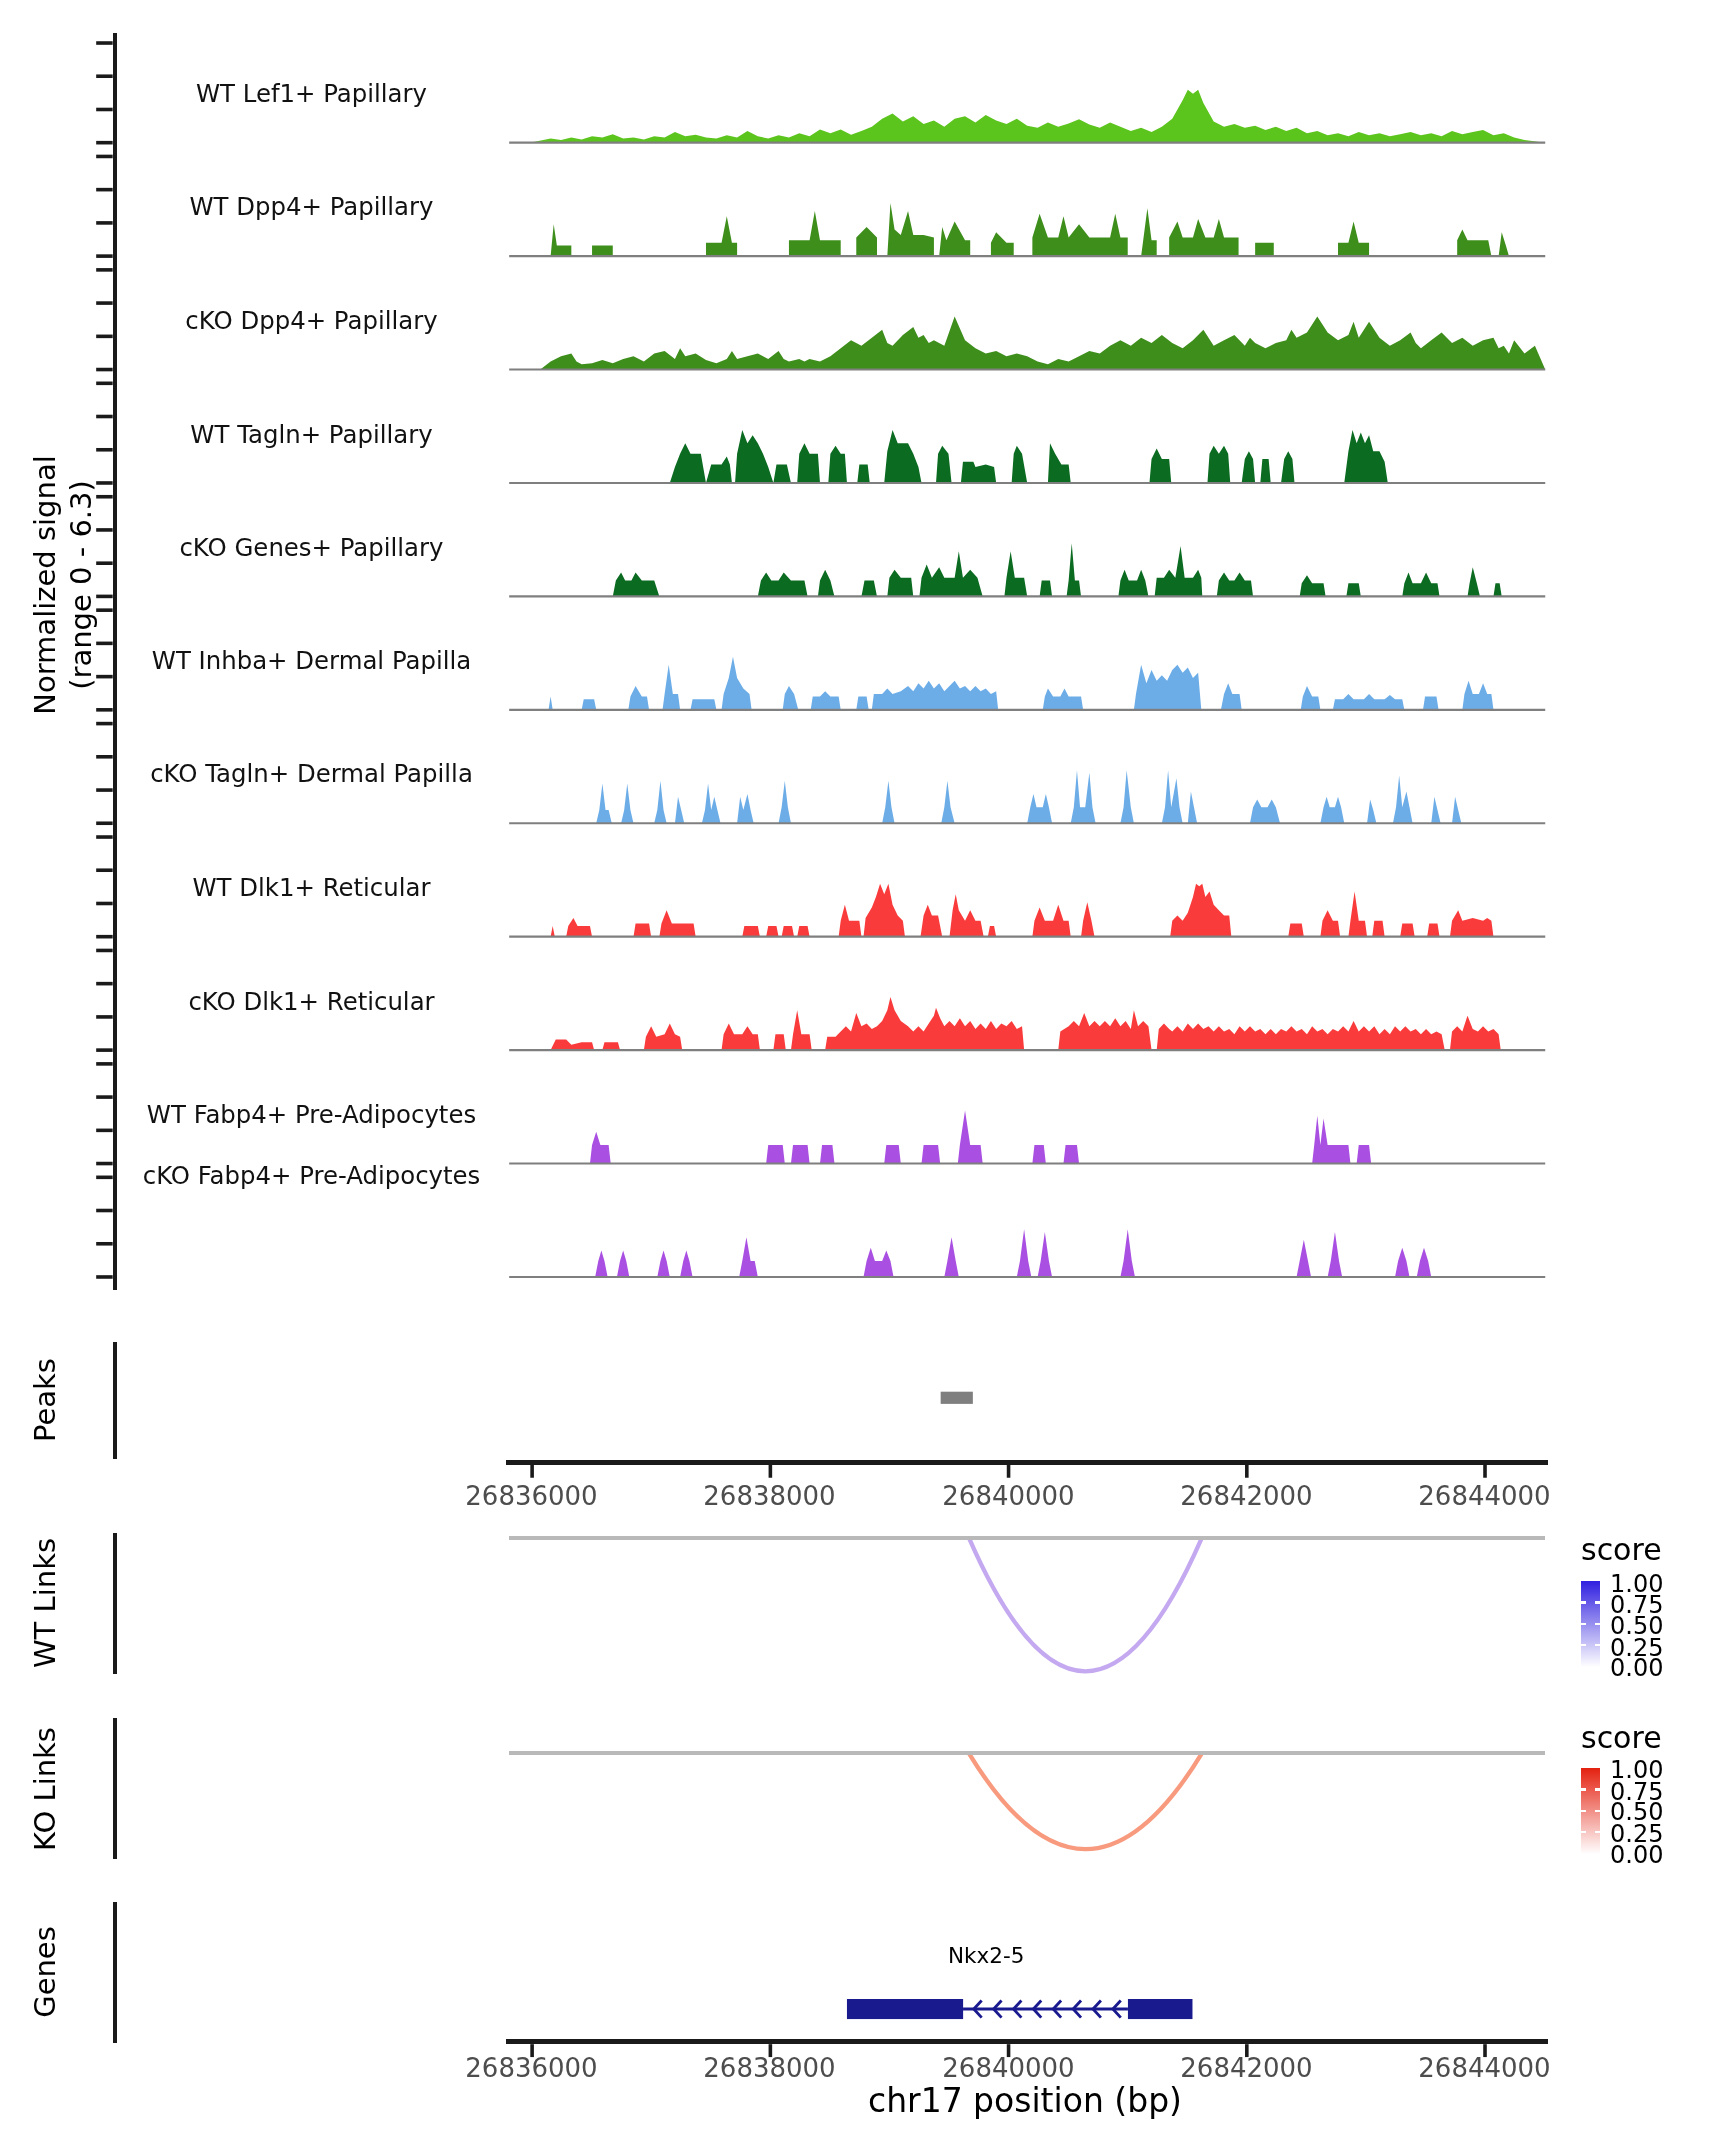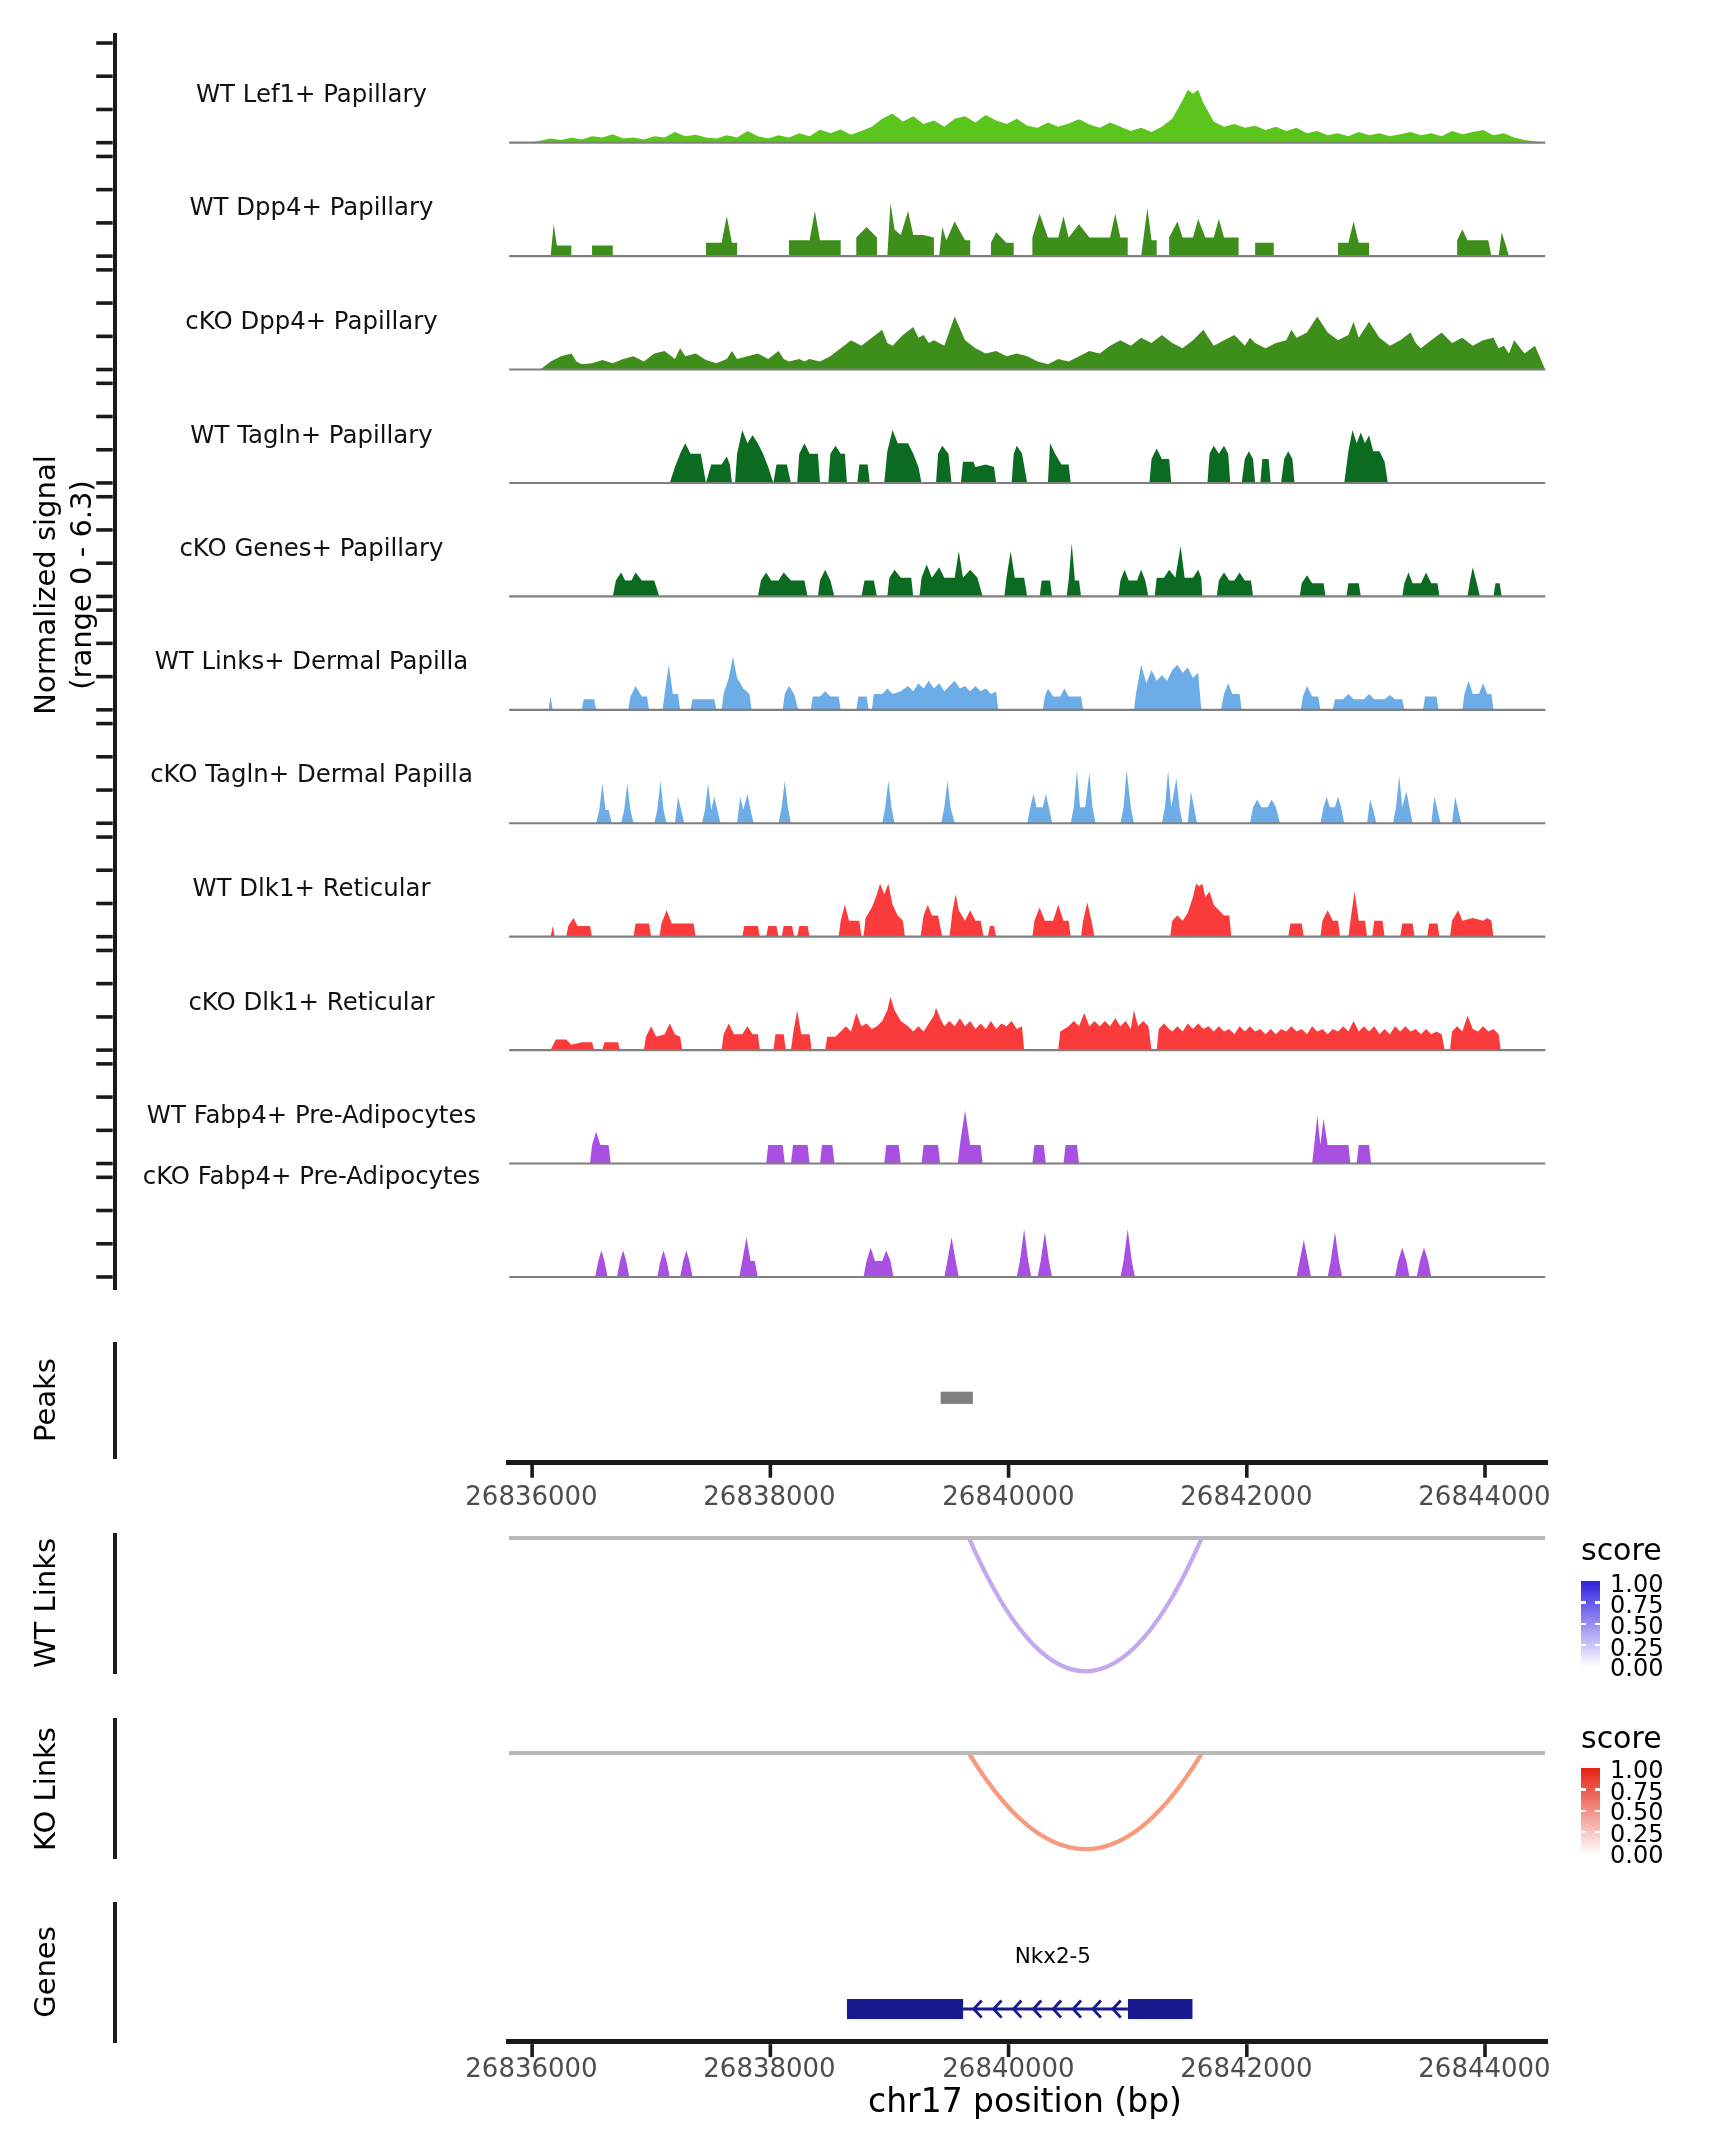--- a/index.html
+++ b/index.html
@@ -8,21 +8,21 @@
   .vline{position:absolute;background:#1a1a1a;}
   .axisline{position:absolute;background:#1a1a1a;}
   .grayline{position:absolute;background:#b9b9b9;}
   .track-label{position:absolute;left:111px;width:401px;text-align:center;font-size:24.4px;color:#111111;height:32px;line-height:32px;}
   .tick-label{position:absolute;width:215px;text-align:center;font-size:26px;color:#4d4d4d;height:32px;line-height:32px;}
   .section-label{position:absolute;width:215px;height:40px;line-height:40px;text-align:center;font-size:29px;color:#000000;transform:rotate(-90deg);}
   .yaxis-label{position:absolute;left:-116px;top:549px;width:358px;height:72px;text-align:center;font-size:29px;line-height:36px;color:#000;transform:rotate(-90deg);}
   .score-title{position:absolute;width:143px;text-align:left;font-size:30px;color:#000;height:34px;line-height:34px;}
   .legend-num{position:absolute;left:1610px;width:115px;font-size:24px;color:#000;height:26px;line-height:26px;}
   .legend-bar{position:absolute;left:1581px;width:18.6px;height:86px;}
-  .gene-name{position:absolute;width:143px;text-align:right;font-size:21.5px;color:#000;height:26px;line-height:26px;}
+  .gene-name{position:absolute;width:143px;text-align:left;font-size:21.5px;color:#000;height:26px;line-height:26px;}
   .xlabel{position:absolute;width:430px;text-align:center;font-size:33px;color:#000;height:39px;line-height:39px;}
 </style>
 </head>
 <body>
 
 <svg id="chart-svg" width="1721" height="2151" viewBox="0 0 2400 3000">
     <rect x="134" y="57.5" width="23" height="5" fill="#1a1a1a"></rect>
     <rect x="134" y="103.8" width="23" height="5" fill="#1a1a1a"></rect>
     <rect x="134" y="150.2" width="23" height="5" fill="#1a1a1a"></rect>
     <rect x="134" y="196.5" width="23" height="5" fill="#1a1a1a"></rect>
@@ -118,21 +118,21 @@
 <div class="yaxis-label">
   <div>Normalized signal</div>
   <div>(range 0 - 6.3)</div>
 </div>
 
 <div class="track-label" style="top:78px;">WT Lef1+ Papillary</div>
 <div class="track-label" style="top:191px;">WT Dpp4+ Papillary</div>
 <div class="track-label" style="top:305px;">cKO Dpp4+ Papillary</div>
 <div class="track-label" style="top:419px;">WT Tagln+ Papillary</div>
 <div class="track-label" style="top:532px;">cKO Genes+ Papillary</div>
-<div class="track-label" style="top:645px;">WT Links+ Dermal Papilla</div>
+<div class="track-label" style="top:645px;">WT Inhba+ Dermal Papilla</div>
 <div class="track-label" style="top:758px;">cKO Tagln+ Dermal Papilla</div>
 <div class="track-label" style="top:872px;">WT Dlk1+ Reticular</div>
 <div class="track-label" style="top:986px;">cKO Dlk1+ Reticular</div>
 <div class="track-label" style="top:1099px;">WT Fabp4+ Pre-Adipocytes</div>
 <div class="track-label" style="top:1160px;">cKO Fabp4+ Pre-Adipocytes</div>
 
 <div class="vline" style="left:113px;top:1342px;width:3.6px;height:117px;"></div>
 <div class="section-label" style="left:-63px;top:1380px;">Peaks</div>
 
 <div class="axisline" style="left:506px;top:1460px;width:1042px;height:5px;"></div>

